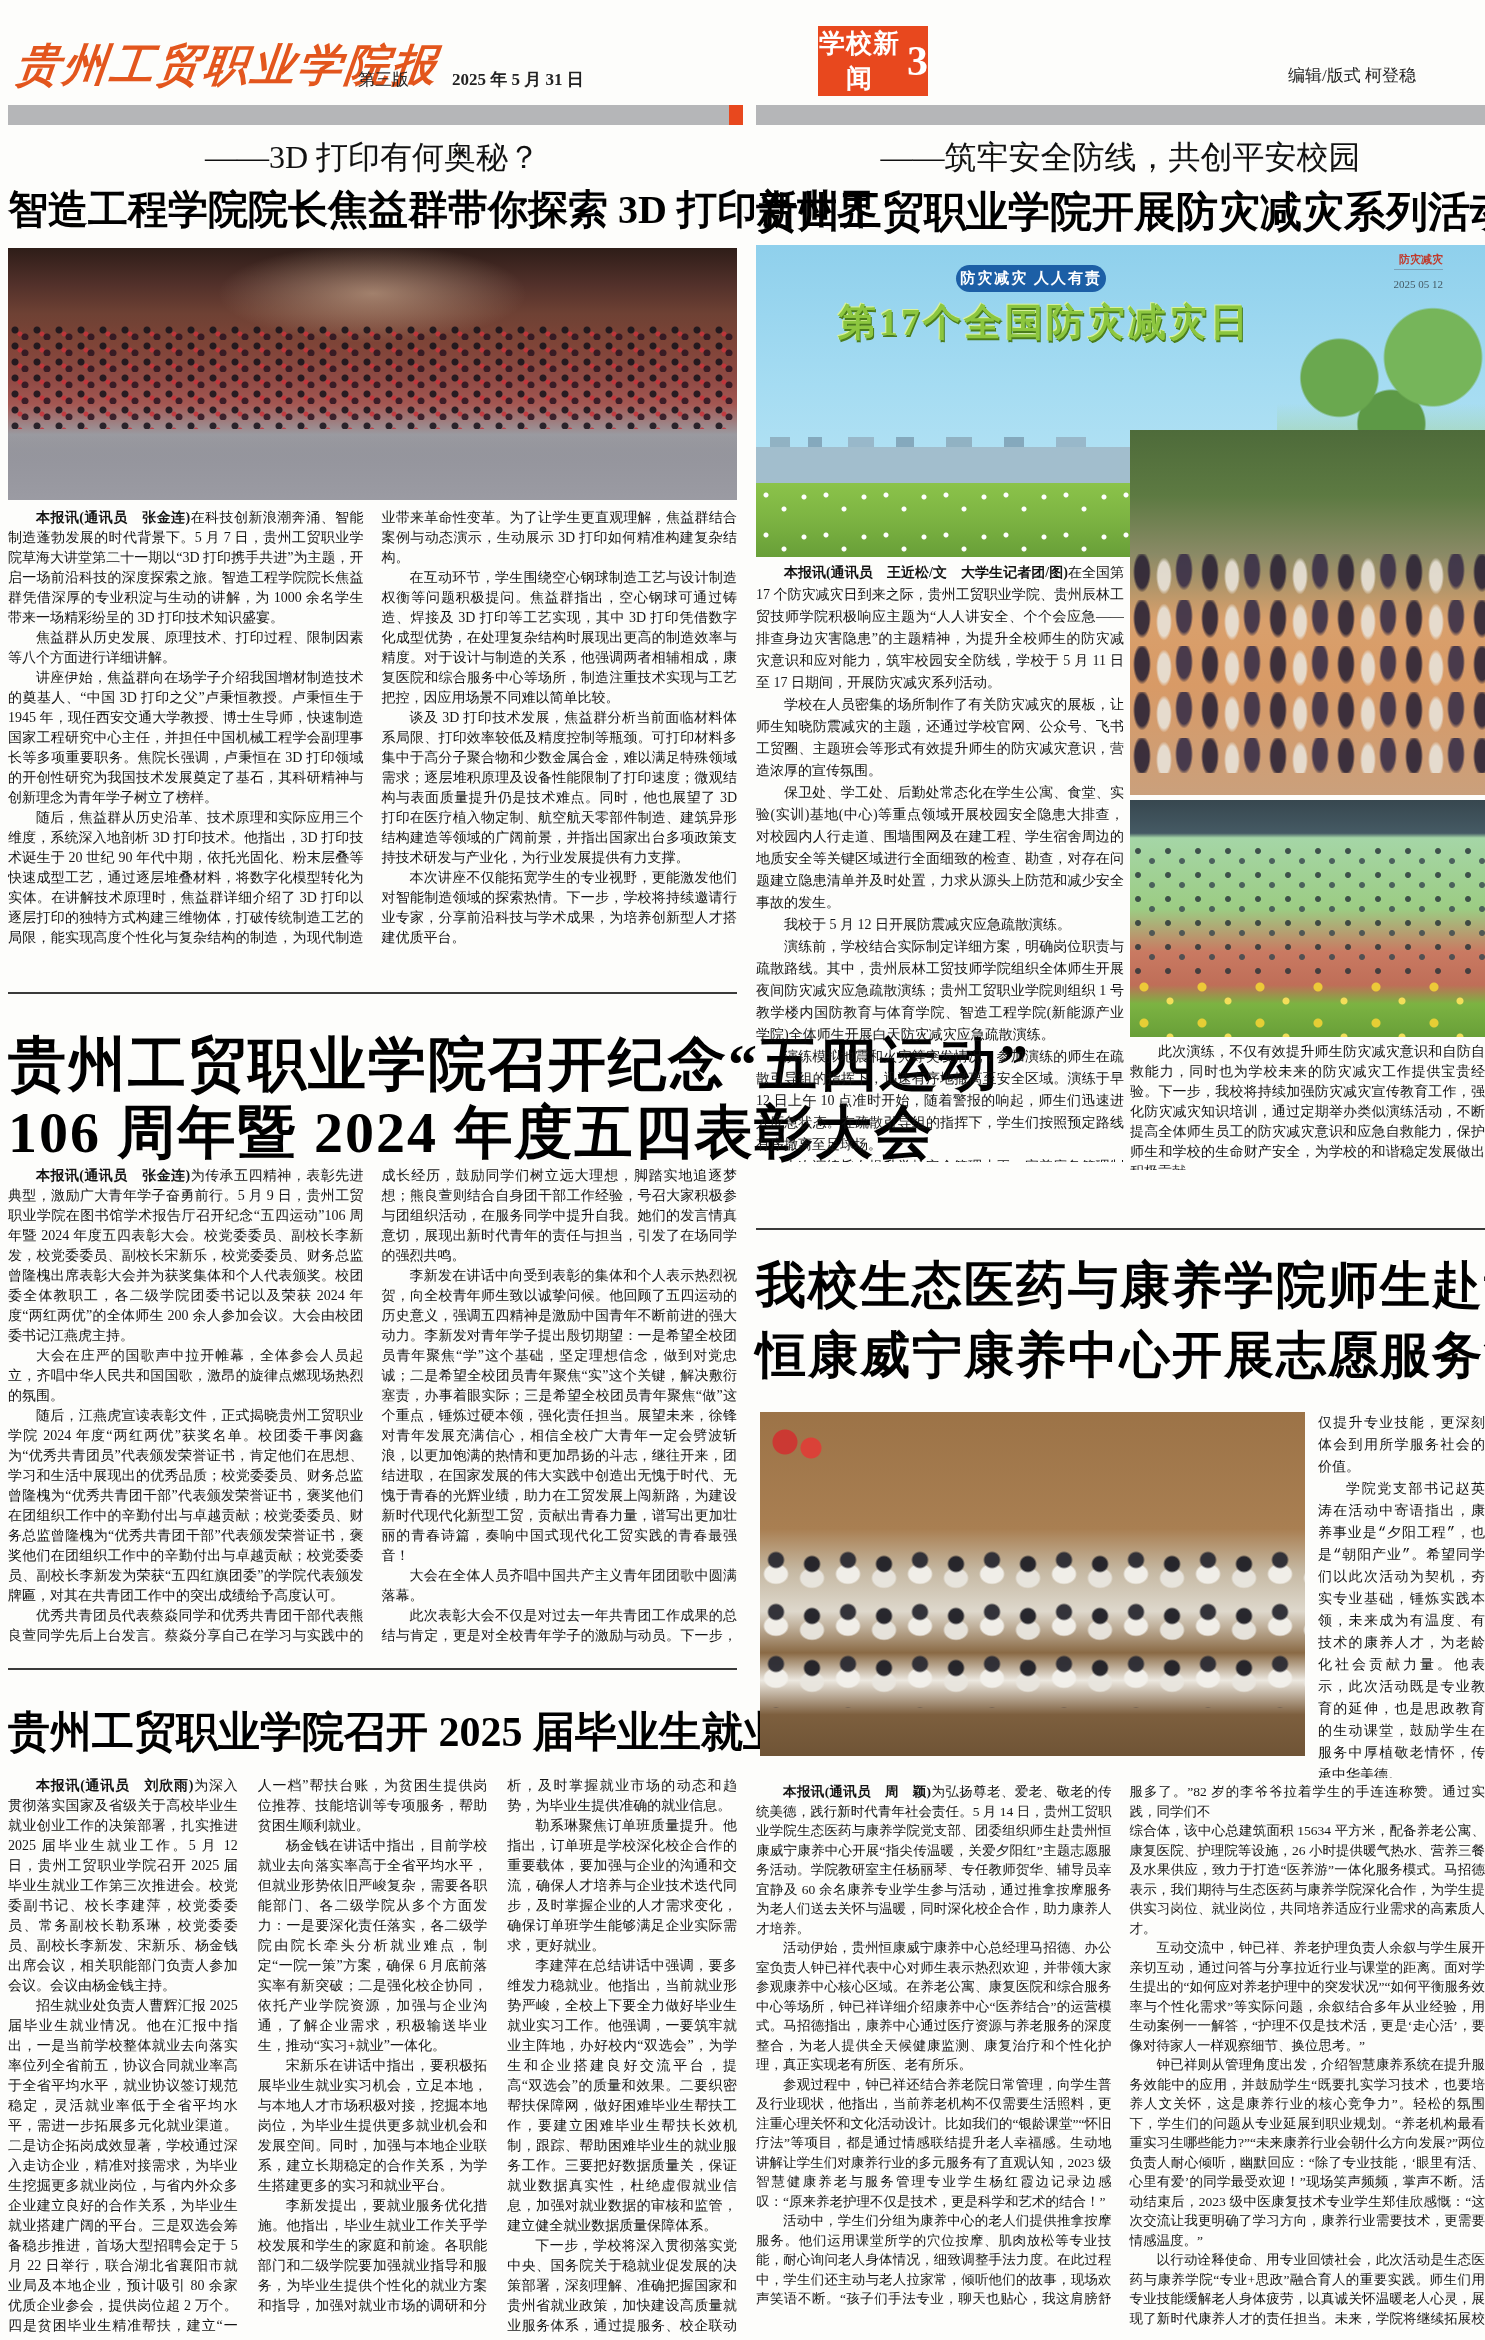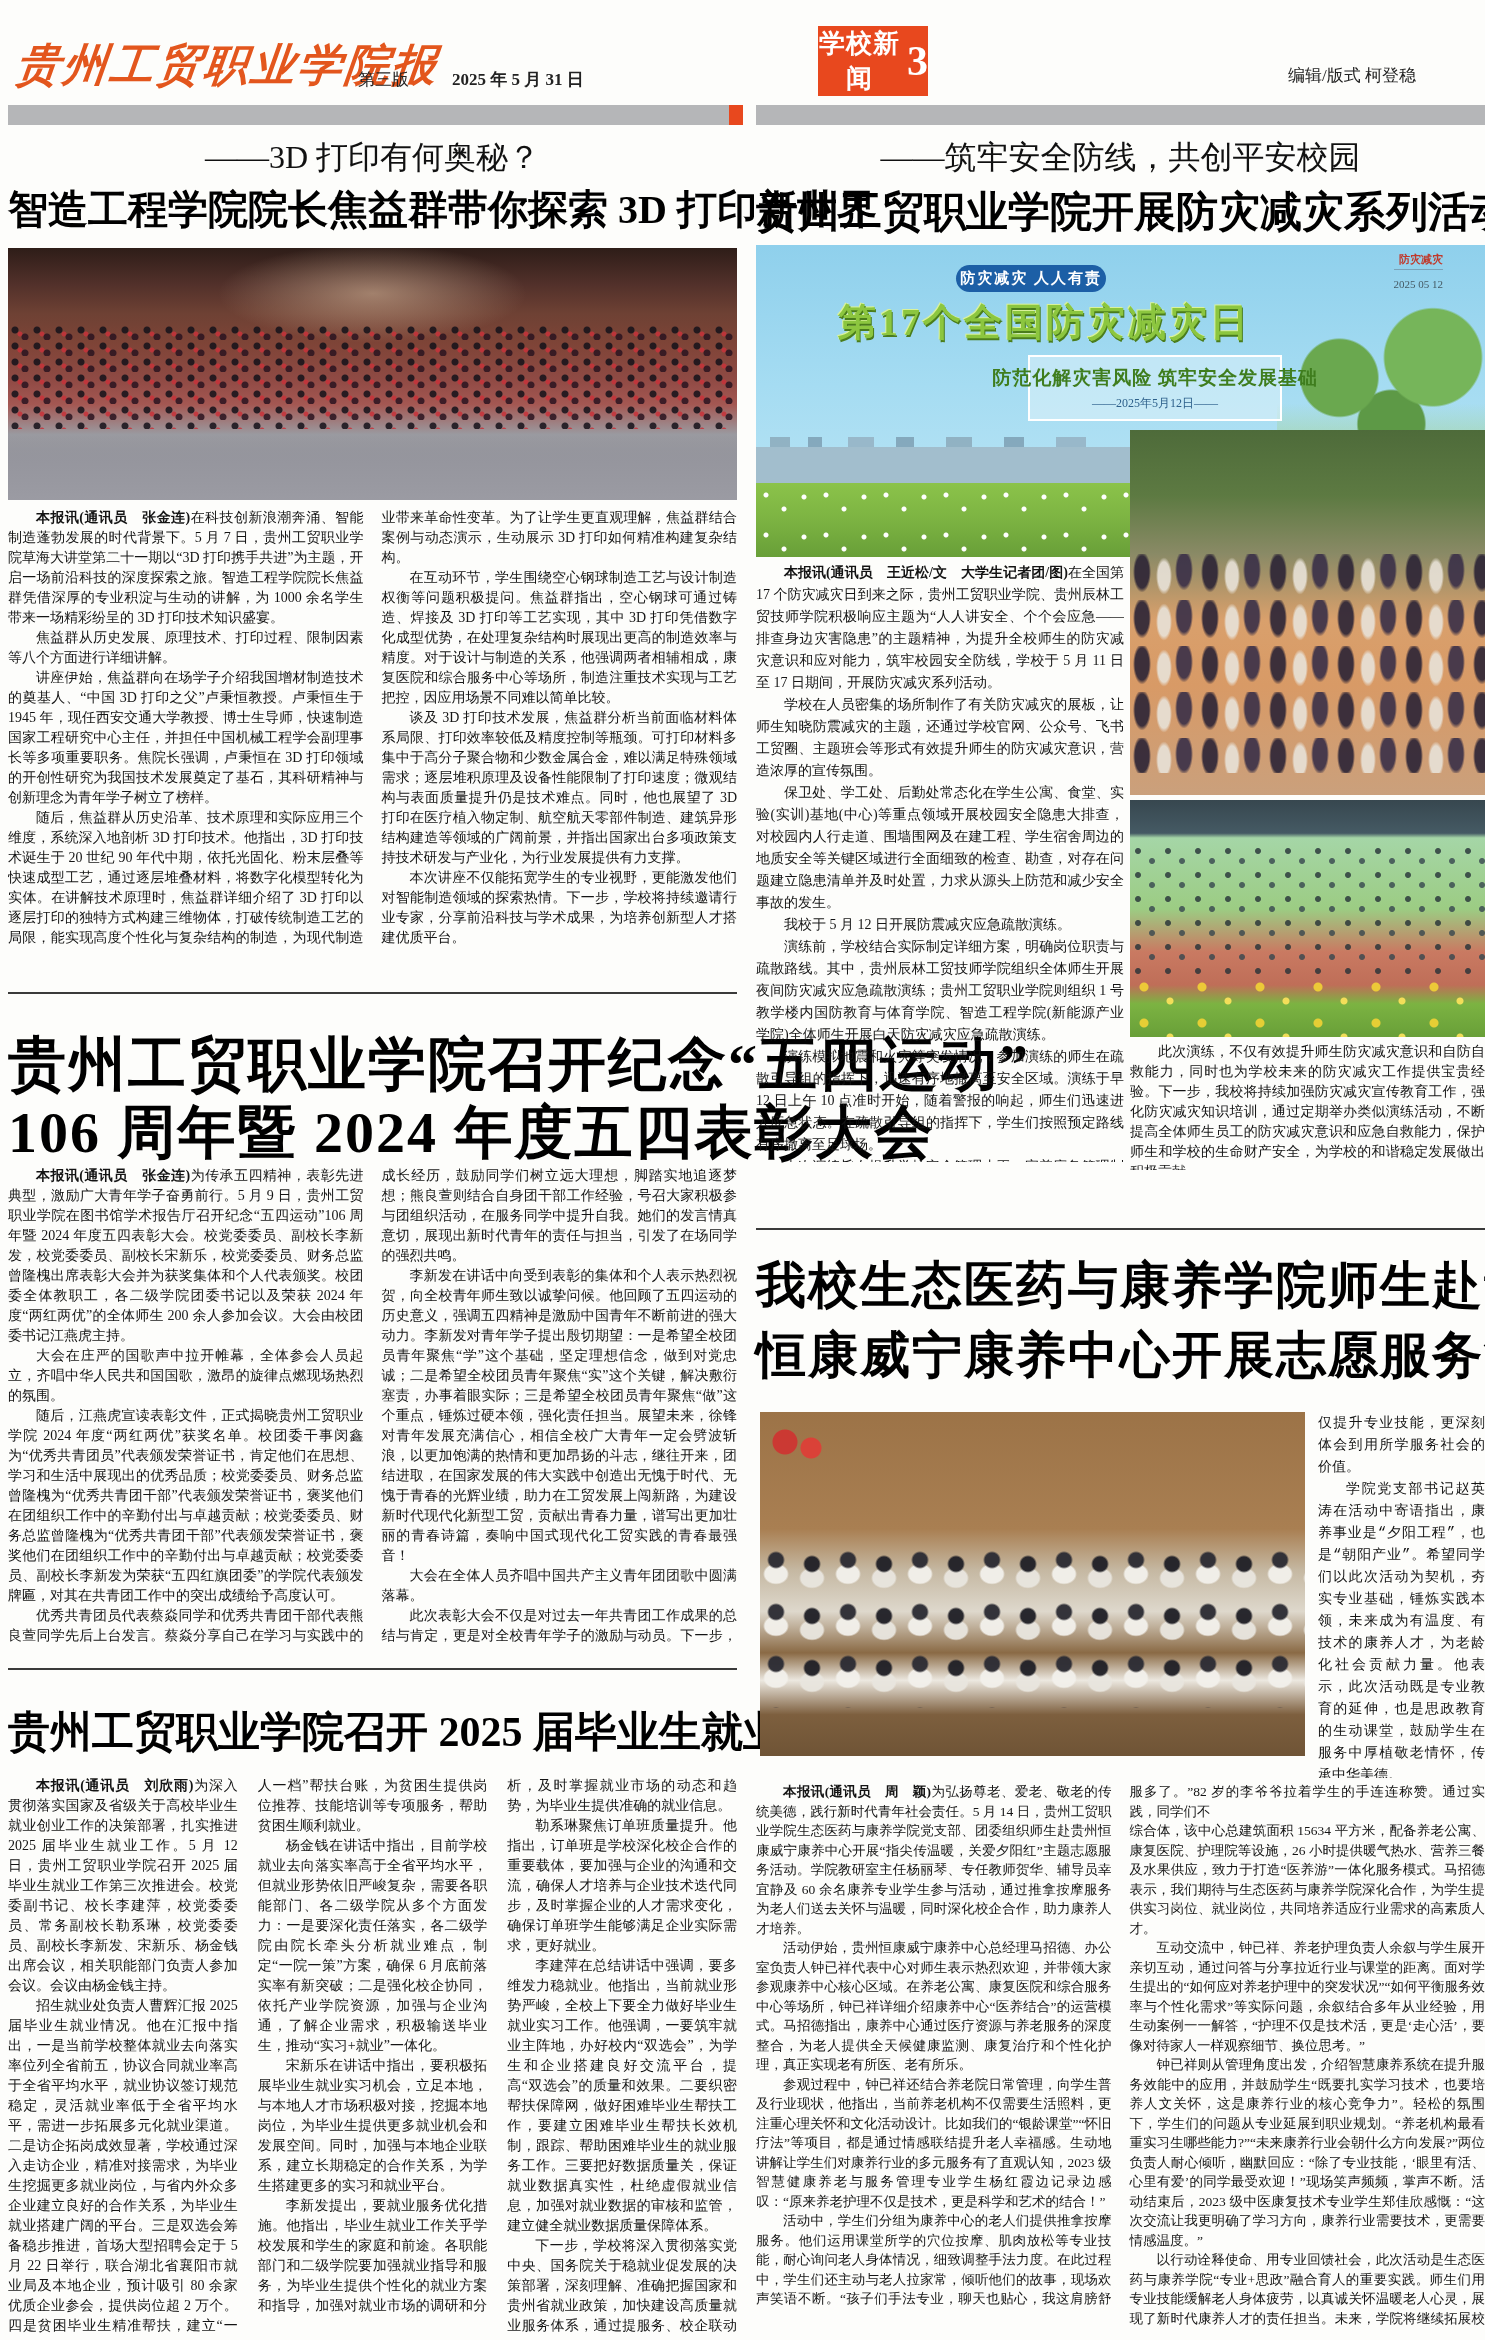--- a/index.html
+++ b/index.html
@@ -131,24 +131,20 @@
   <p class="para">下一步，学校将深入贯彻落实党中央、国务院关于稳就业促发展的决策部署，深刻理解、准确把握国家和贵州省就业政策，加快建设高质量就业服务体系，通过提服务、校企联动等系列举措，全面推进 2025 届毕业生就业工作，实现毕业生更加充分、满意和更高质量的就业。</p>
 </div>
 
 <div class="abs kicker" style="left:756px;top:136px;width:729px;">——筑牢安全防线，共创平安校园</div>
 <div class="abs h-main h44" style="left:756px;top:184px;width:729px;">贵州工贸职业学院开展防灾减灾系列活动</div>
 
 <div class="photo poster" style="left:756px;top:245px;width:729px;height:312px;">
   <div class="park"></div>
   <div class="badge">防灾减灾 人人有责</div>
   <div class="ptitle">第17个全国防灾减灾日</div>
-  <div class="sloganbox">
-    <div class="slogan">防范化解灾害风险 筑牢安全发展基础</div>
-    <div class="pdate">——2025年5月12日——</div>
-  </div>
   <div class="stamp">
     <div class="s1">防灾减灾</div>
     <div class="s2">2025 05 12</div>
   </div>
   <div class="city"></div>
   <div class="grass"></div>
 </div>
 
 <div class="photo ph-walk" style="left:1130px;top:430px;width:355px;height:365px;"></div>
 <div class="photo ph-field" style="left:1130px;top:800px;width:355px;height:237px;"></div>

